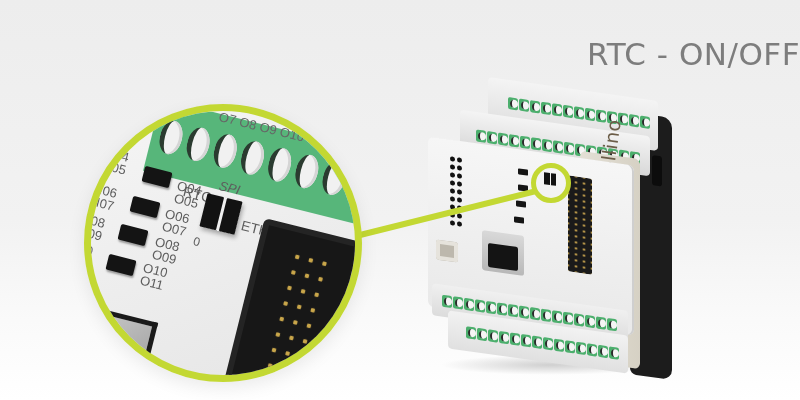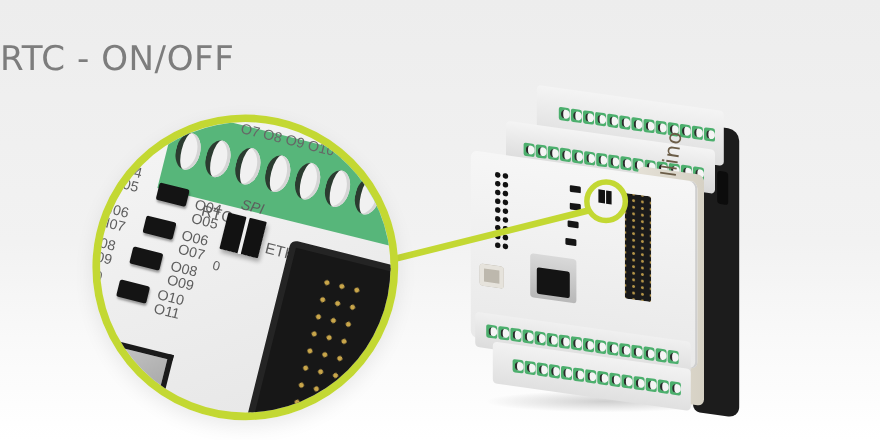--- a/index.html
+++ b/index.html
@@ -4,21 +4,21 @@
   <style>
     * { box-sizing: border-box; margin: 0; padding: 0; }
     html, body { width: 800px; height: 400px; overflow: hidden; }
     body {
       position: relative;
       background: linear-gradient(180deg, #ededed 0%, #f2f2f2 55%, #fafafa 80%, #ffffff 100%);
       font-family: "Liberation Sans", sans-serif;
     }
     .title {
       position: absolute; left: 0; top: 36px; width: 800px;
-      text-align: left; font-size: 31px; color: #7d7d7d;
+      text-align: right; font-size: 31px; color: #7d7d7d;
       letter-spacing: 0.5px; font-family: "DejaVu Sans", sans-serif;
     }
 
     
     .device { position: absolute; left: 420px; top: 85px; width: 260px; height: 300px; }
     .dev-shadow {
       position: absolute; left: 20px; top: 270px; width: 220px; height: 20px;
       background: radial-gradient(ellipse at center, rgba(0,0,0,0.18) 0%, rgba(0,0,0,0) 70%);
     }
     .rail {

